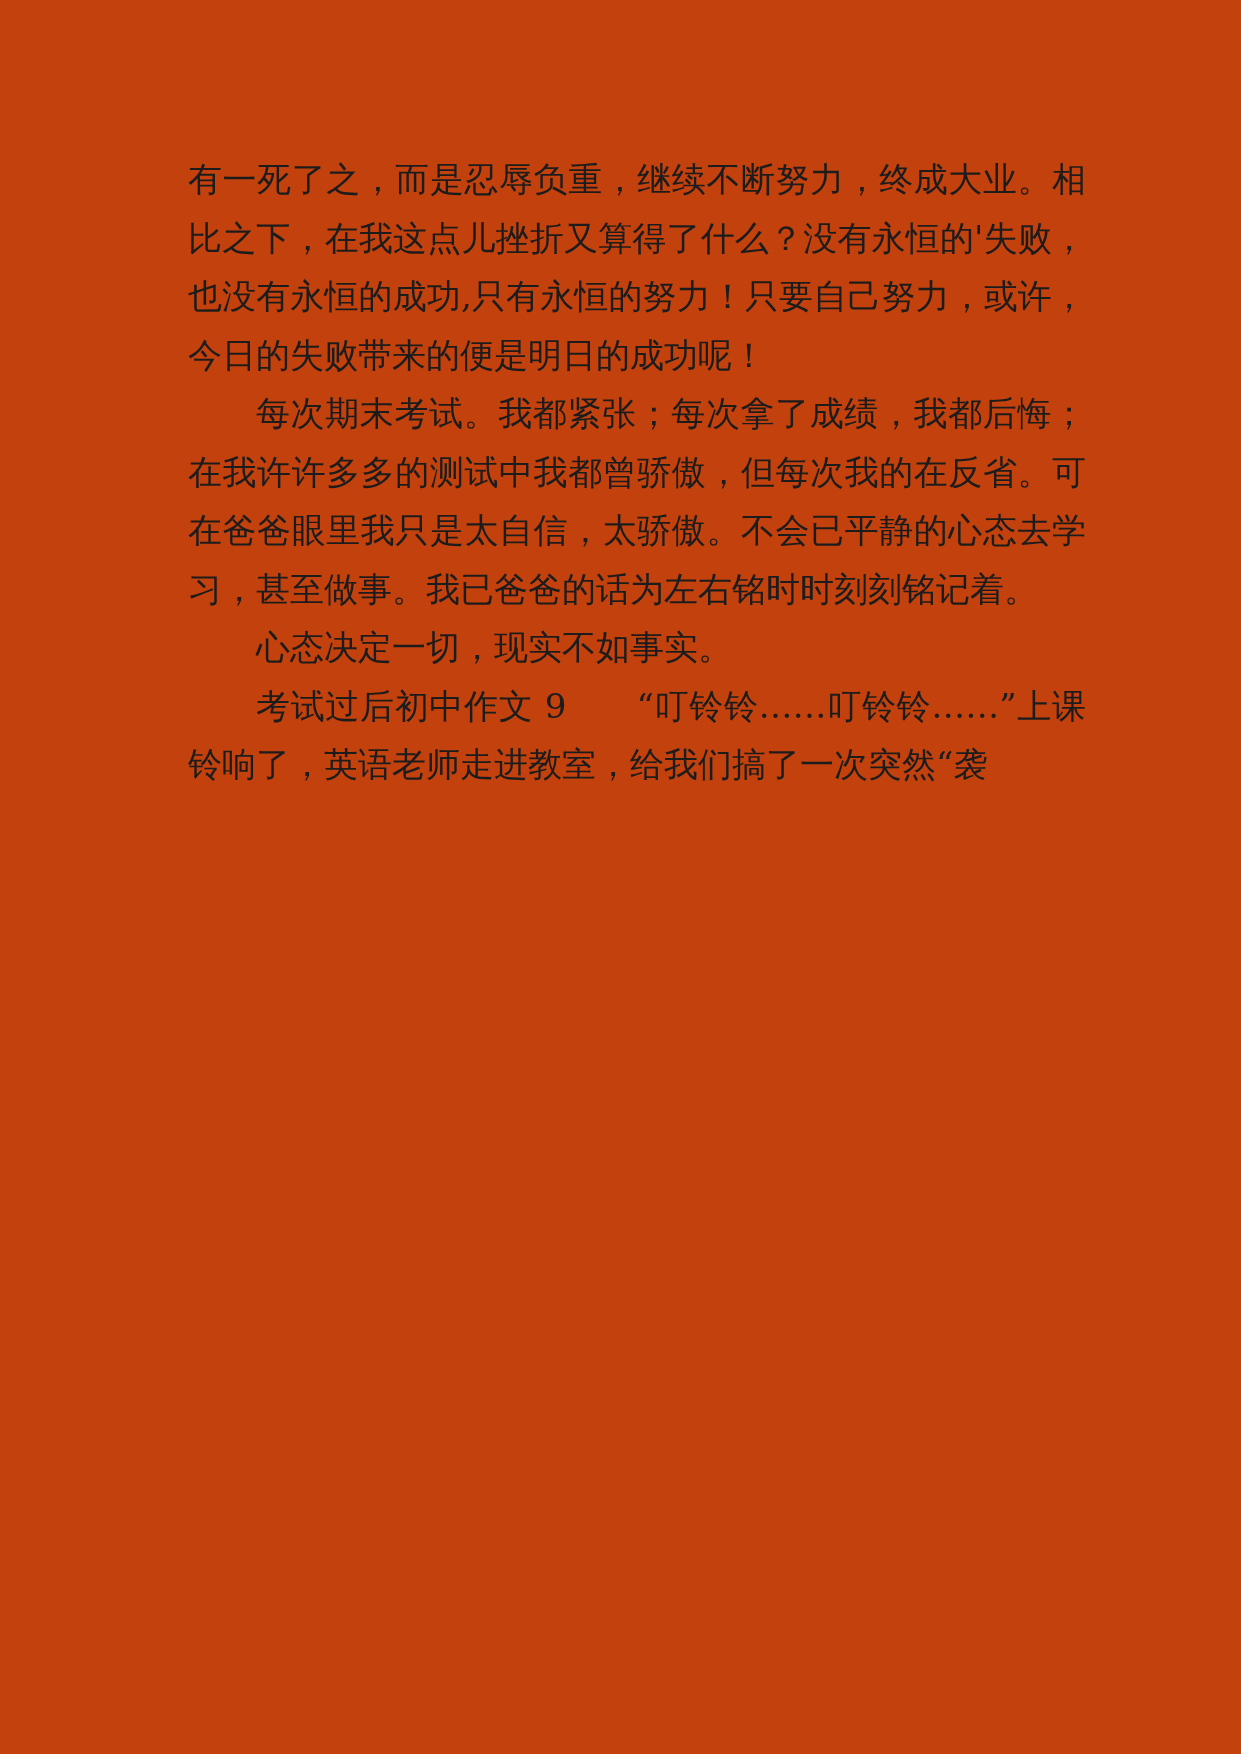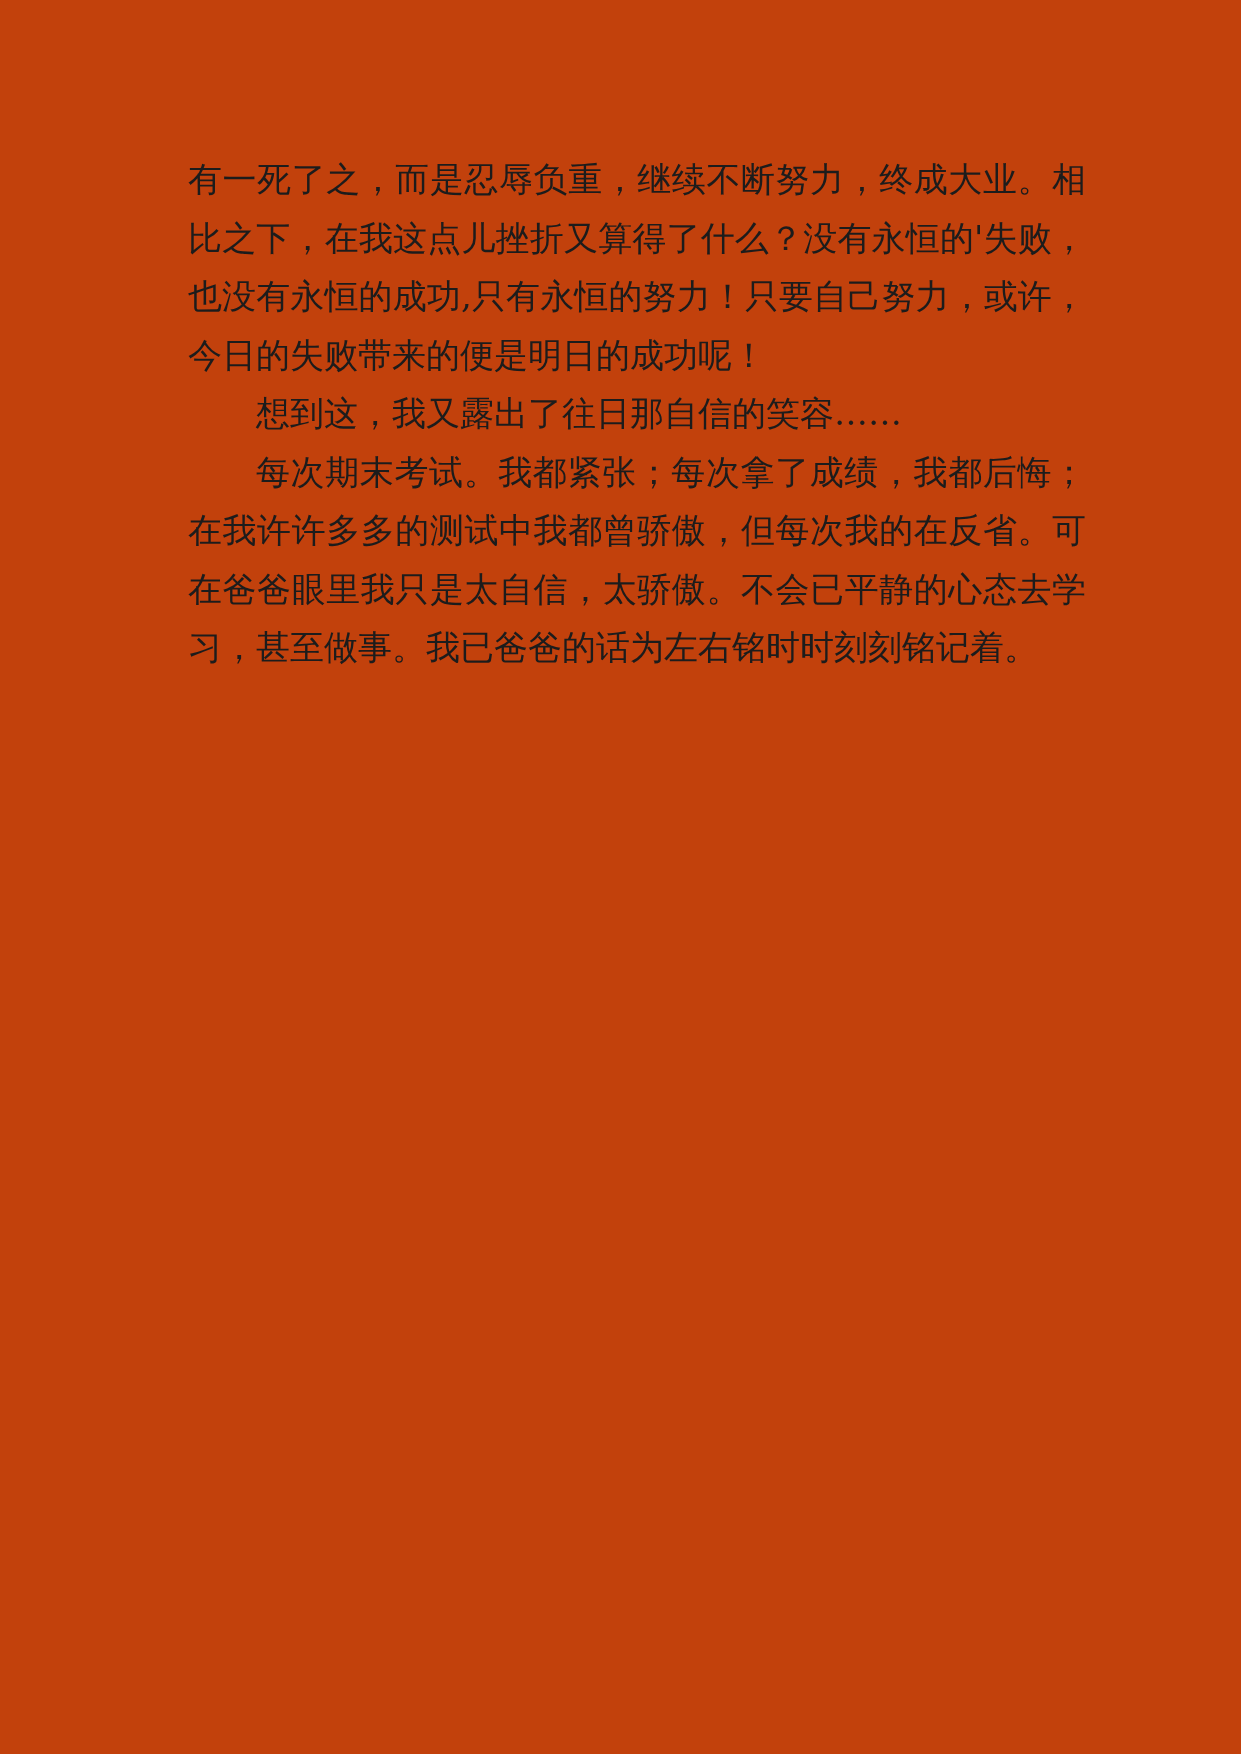--- a/index.html
+++ b/index.html
@@ -38,16 +38,17 @@
   .para.continuation {
     text-indent: 0;
   }
 </style>
 </head>
 <body>
 
 <div class="page">
   <div class="text-block">
     <p class="para continuation">有一死了之，而是忍辱负重，继续不断努力，终成大业。相比之下，在我这点儿挫折又算得了什么？没有永恒的'失败，也没有永恒的成功,只有永恒的努力！只要自己努力，或许，今日的失败带来的便是明日的成功呢！</p>
-    <p class="para">想到这，我又露出了往日那自信的笑容……</p>
     <p class="para">每次期末考试。我都紧张；每次拿了成绩，我都后悔；在我许许多多的测试中我都曾骄傲，但每次我的在反省。可在爸爸眼里我只是太自信，太骄傲。不会已平静的心态去学习，甚至做事。我已爸爸的话为左右铭时时刻刻铭记着。</p>
+    <p class="para">心态决定一切，现实不如事实。</p>
+    <p class="para">考试过后初中作文 9　　“叮铃铃……叮铃铃……”上课铃响了，英语老师走进教室，给我们搞了一次突然“袭</p>
   </div>
 </div>
 
 </body></html>

